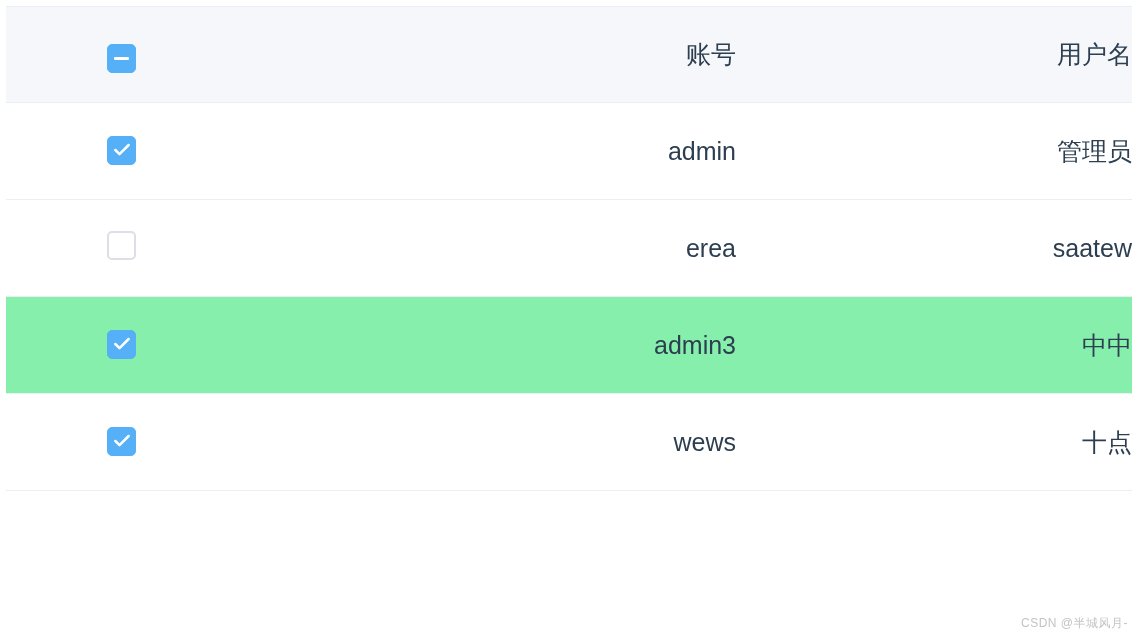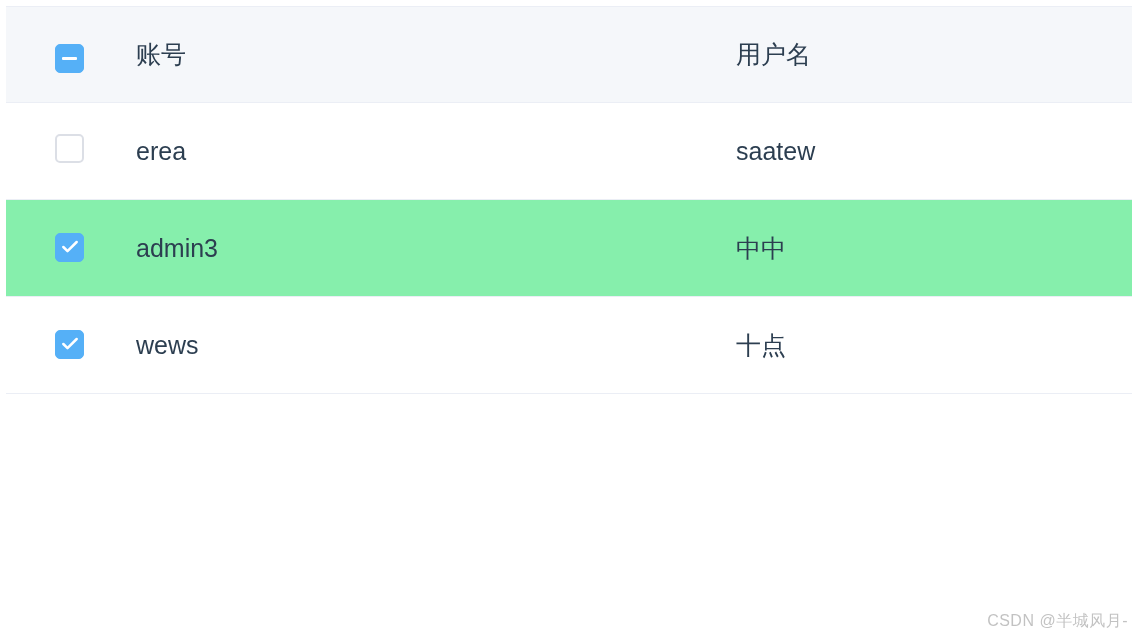--- a/index.html
+++ b/index.html
@@ -28,21 +28,21 @@
     .thead-row {
       border-top: 1px solid #ebeef5;
       border-bottom: 1px solid #ebeef5;
     }
     .cell {
       height: 97px;
       color: #2c3e50;
       font-size: 25px;
       font-weight: 400;
       vertical-align: middle;
-      text-align: left;
+      text-align: right;
     }
     .thead-row .cell {
       height: 96px;
       font-weight: 500;
       color: #2c3e50;
     }
     .cell-checkbox {
       width: 130px;
       padding-left: 49px;
     }
@@ -84,21 +84,21 @@
       width: 15px;
       height: 3px;
       background: #ffffff;
       border-radius: 1px;
     }
     .watermark {
       position: absolute;
       bottom: 6px;
       right: 10px;
       color: rgba(120, 120, 120, 0.45);
-      font-size: 16px;
+      font-size: 12px;
       font-family: "Microsoft YaHei", sans-serif;
       letter-spacing: 0.5px;
     }
   </style>
 </head>
 <body>
 
 <table class="table">
   <thead>
     <tr class="thead-row">
@@ -106,20 +106,31 @@
         <span class="checkbox checkbox-indeterminate">
           <span class="minus-line"></span>
         </span>
       </th>
       <th class="cell cell-account">账号</th>
       <th class="cell cell-username">用户名</th>
     </tr>
   </thead>
   <tbody>
 
+    <tr class="row">
+      <td class="cell cell-checkbox">
+        <span class="checkbox checkbox-checked">
+          <svg viewBox="0 0 24 24">
+              <path d="M4 12 L9 17 L20 6" stroke="#ffffff" stroke-width="3" fill="none" stroke-linecap="round" stroke-linejoin="round"></path>
+            </svg>
+        </span>
+      </td>
+      <td class="cell cell-account">admin</td>
+      <td class="cell cell-username">管理员</td>
+    </tr>
 
     <tr class="row">
       <td class="cell cell-checkbox">
         <span class="checkbox checkbox-unchecked"></span>
       </td>
       <td class="cell cell-account">erea</td>
       <td class="cell cell-username">saatew</td>
     </tr>
 
 

